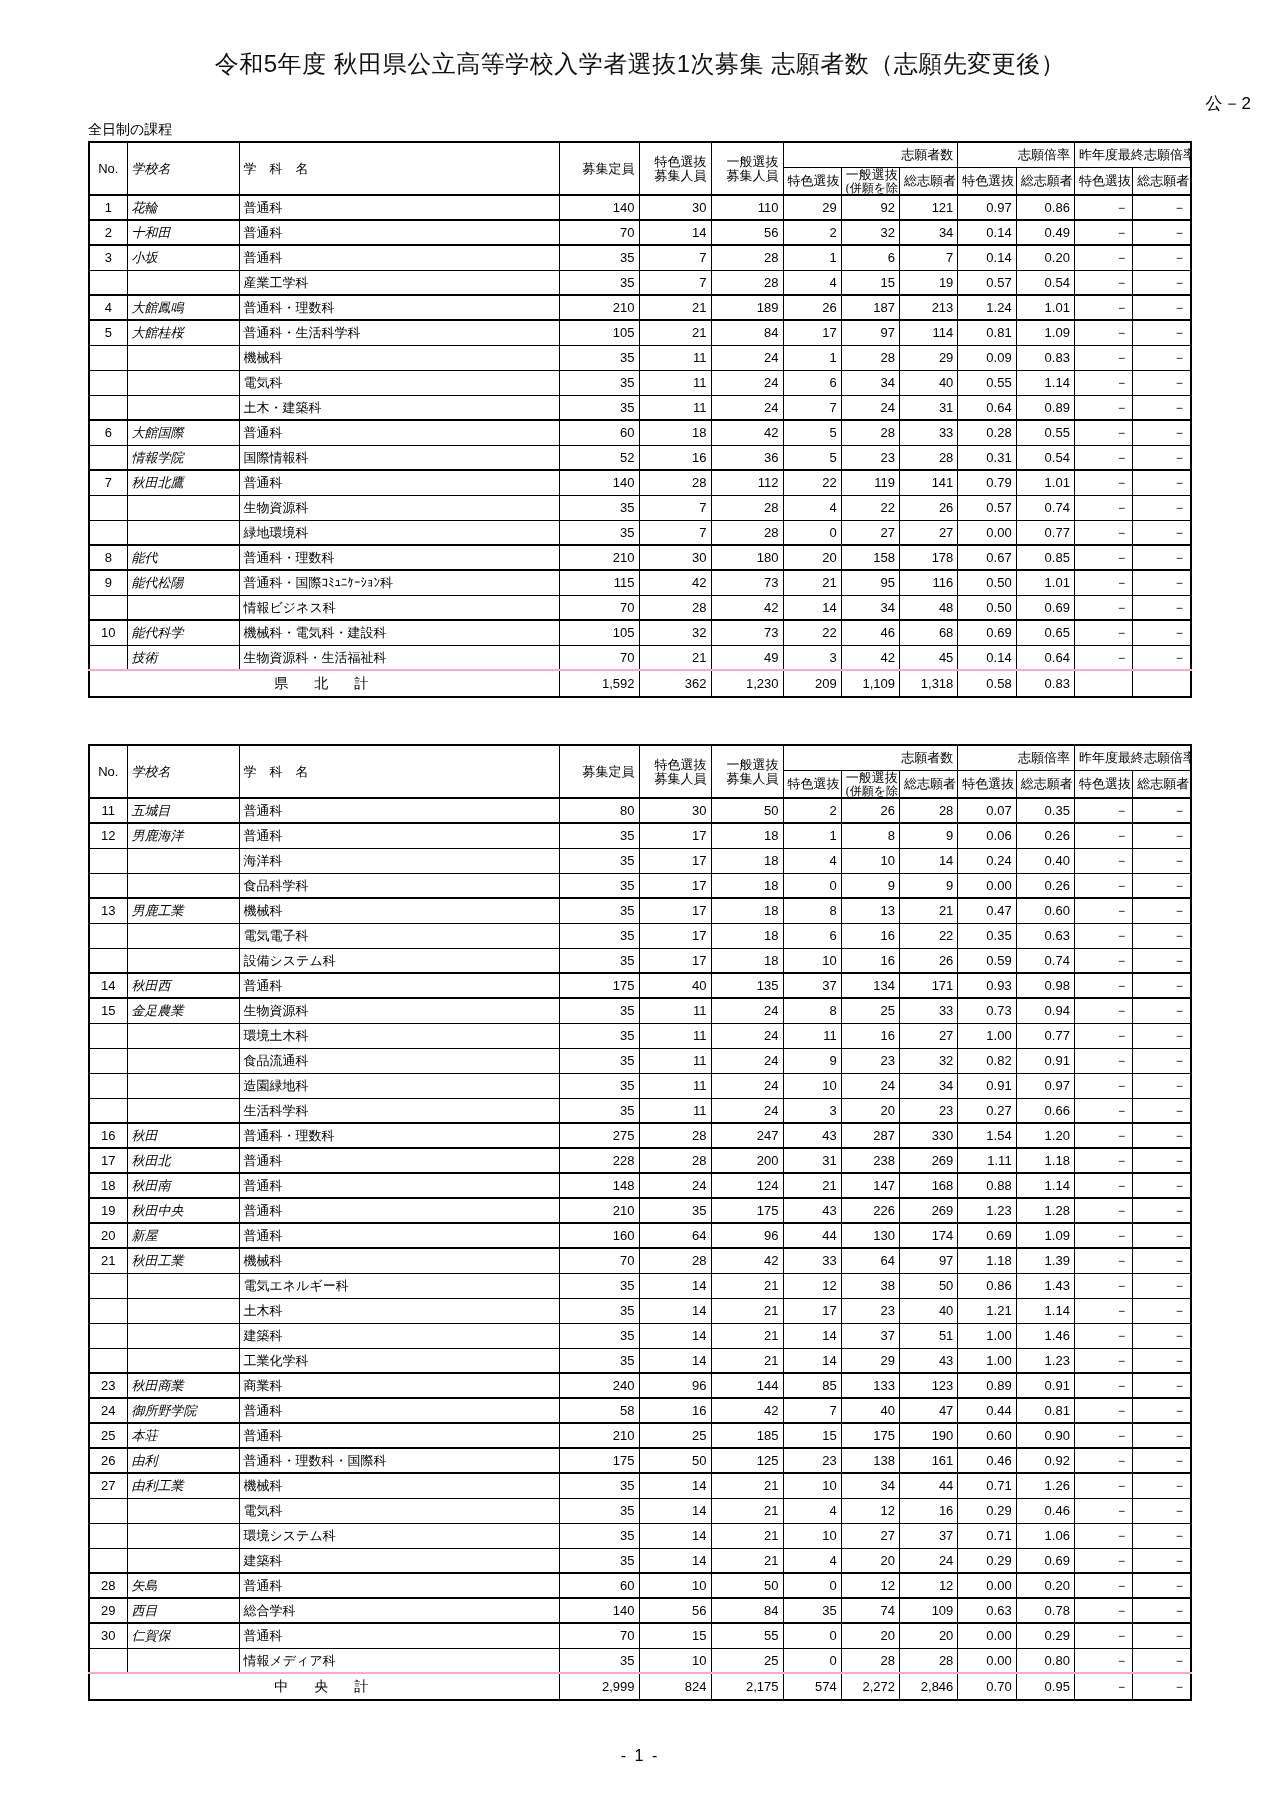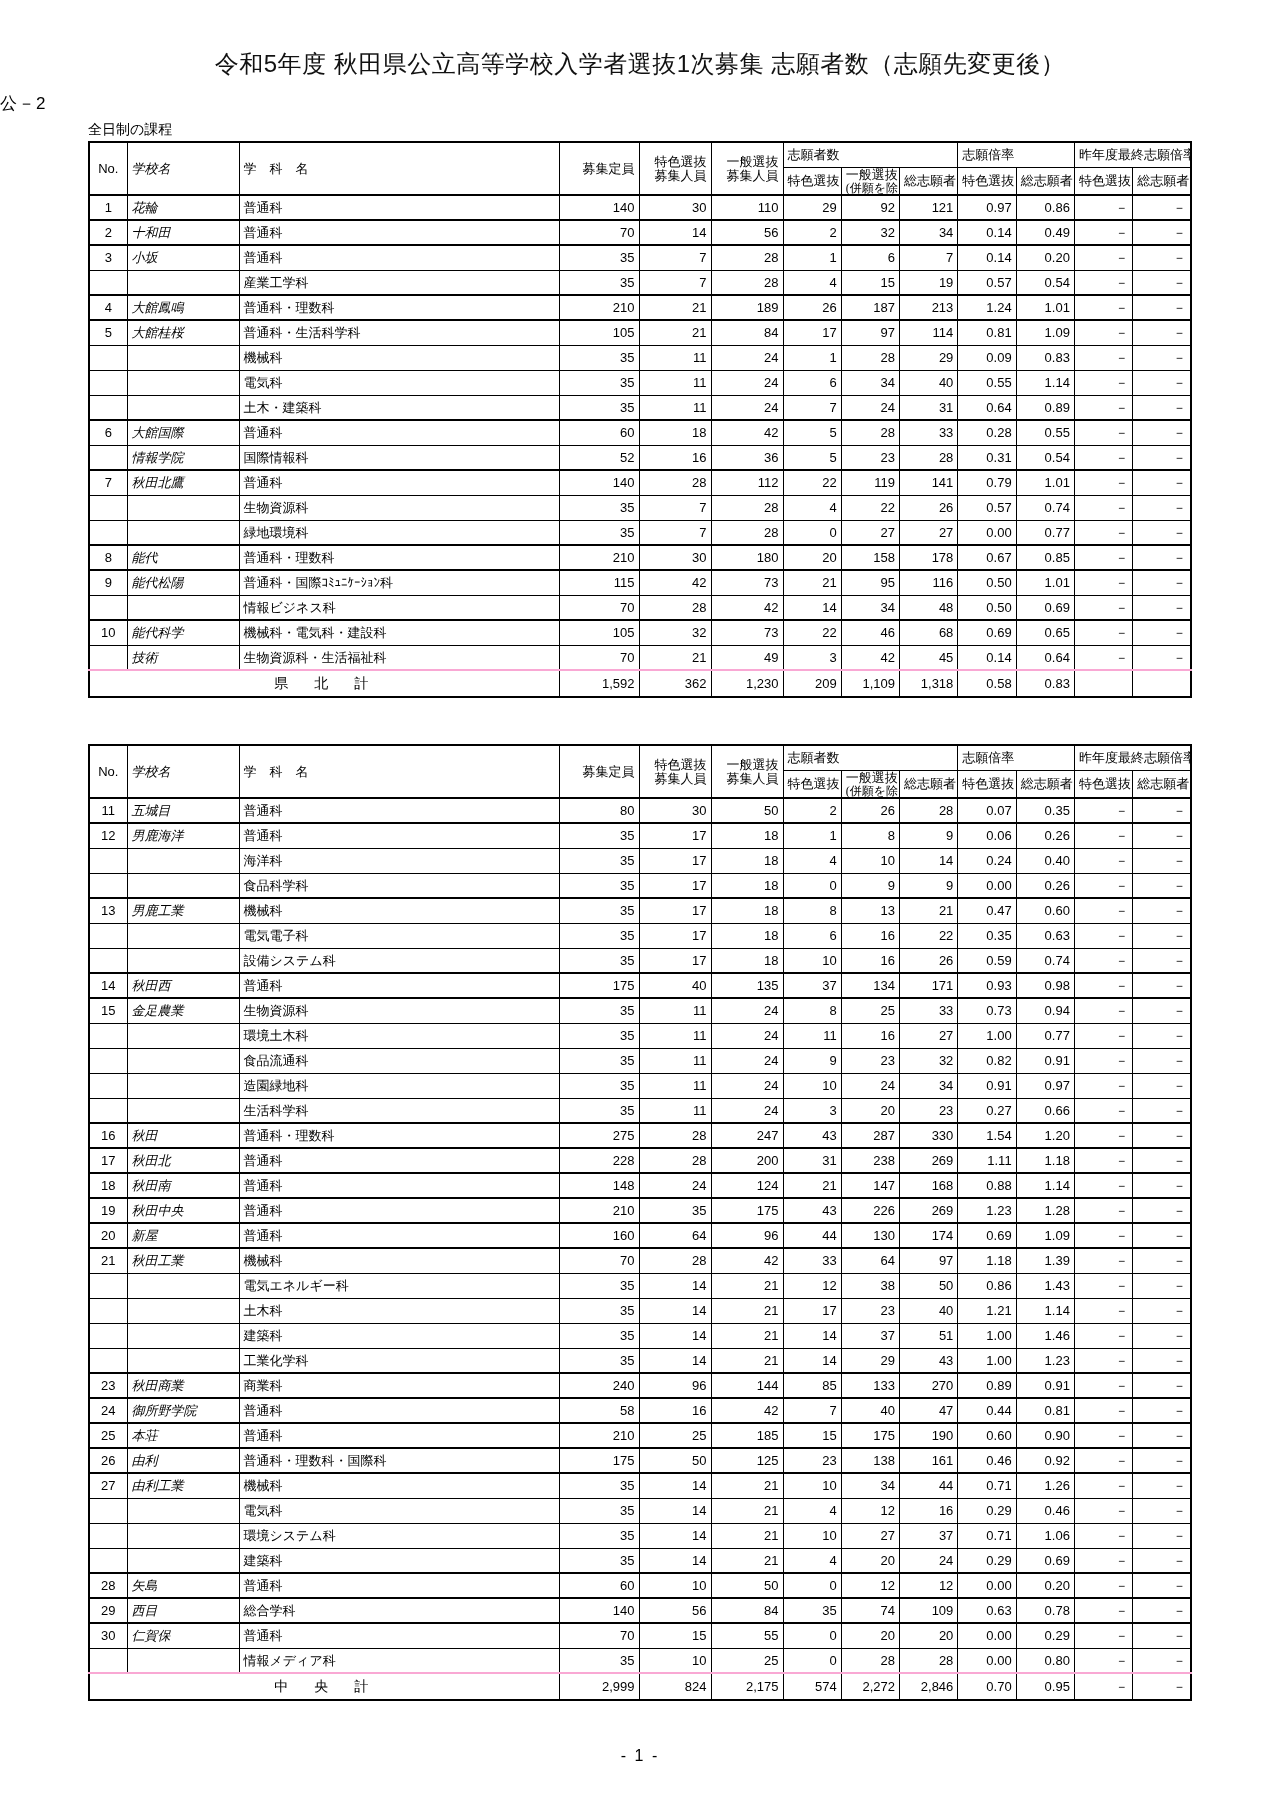--- a/index.html
+++ b/index.html
@@ -17,22 +17,23 @@
 
   .title {
     text-align: center;
     font-size: 24px;
     font-weight: normal;
     letter-spacing: 0.5px;
     margin-top: 48px;
     color: #111;
   }
   .page-code {
+    text-align: right;
     font-size: 17px;
-    padding-right: 58px;
+    padding-right: 28px;
     margin-top: 12px;
     letter-spacing: 1px;
   }
   .section-label {
     font-size: 14px;
     margin-left: 88px;
     margin-top: 6px;
     margin-bottom: 2px;
   }
 
@@ -50,21 +51,21 @@
     height: 25px;
     line-height: 1.05;
     font-weight: normal;
     vertical-align: middle;
     overflow: hidden;
     white-space: nowrap;
   }
   
   table.grid { border: 2px solid #000; }
 
-  thead th { text-align: left; font-size: 13px; }
+  thead th { text-align: right; font-size: 13px; }
   th.h-tall { height: 30px; }
 
   .c-no      { width: 38px;  text-align: center; }
   .c-school  { width: 112px; text-align: left; padding-left: 6px; font-style: italic; }
   .c-dept    { width: 320px; text-align: left; padding-left: 8px; }
   .c-num     { width: 80px;  text-align: right; padding-right: 8px; }
   .c-num-s   { width: 72px;  text-align: right; padding-right: 8px; }
   .c-rate    { width: 76px;  text-align: right; padding-right: 10px; }
   .c-last    { width: 76px;  text-align: right; padding-right: 10px; }
 
@@ -830,21 +831,21 @@
           </tr>
           <tr class="grp-top">
             <td class="c-no">23</td>
             <td class="c-school">秋田商業</td>
             <td class="c-dept">商業科</td>
             <td class="c-num">240</td>
             <td class="c-num-s">96</td>
             <td class="c-num-s">144</td>
             <td class="c-num-s">85</td>
             <td class="c-num-s">133</td>
-            <td class="c-num-s">270</td>
+            <td class="c-num-s">123</td>
             <td class="c-rate">0.89</td>
             <td class="c-rate">0.91</td>
             <td class="c-last dash">－</td>
             <td class="c-last dash">－</td>
           </tr>
           <tr class="grp-top">
             <td class="c-no">24</td>
             <td class="c-school">御所野学院</td>
             <td class="c-dept">普通科</td>
             <td class="c-num">58</td>

